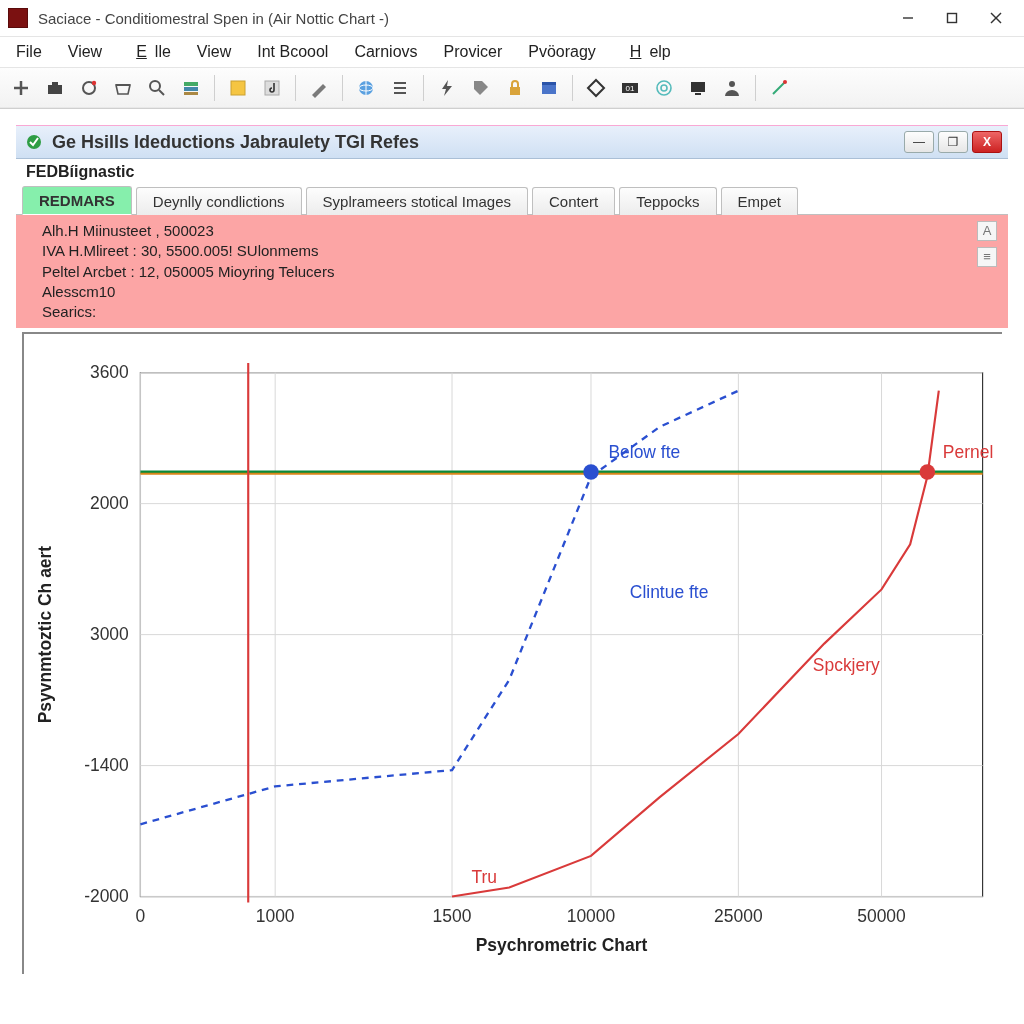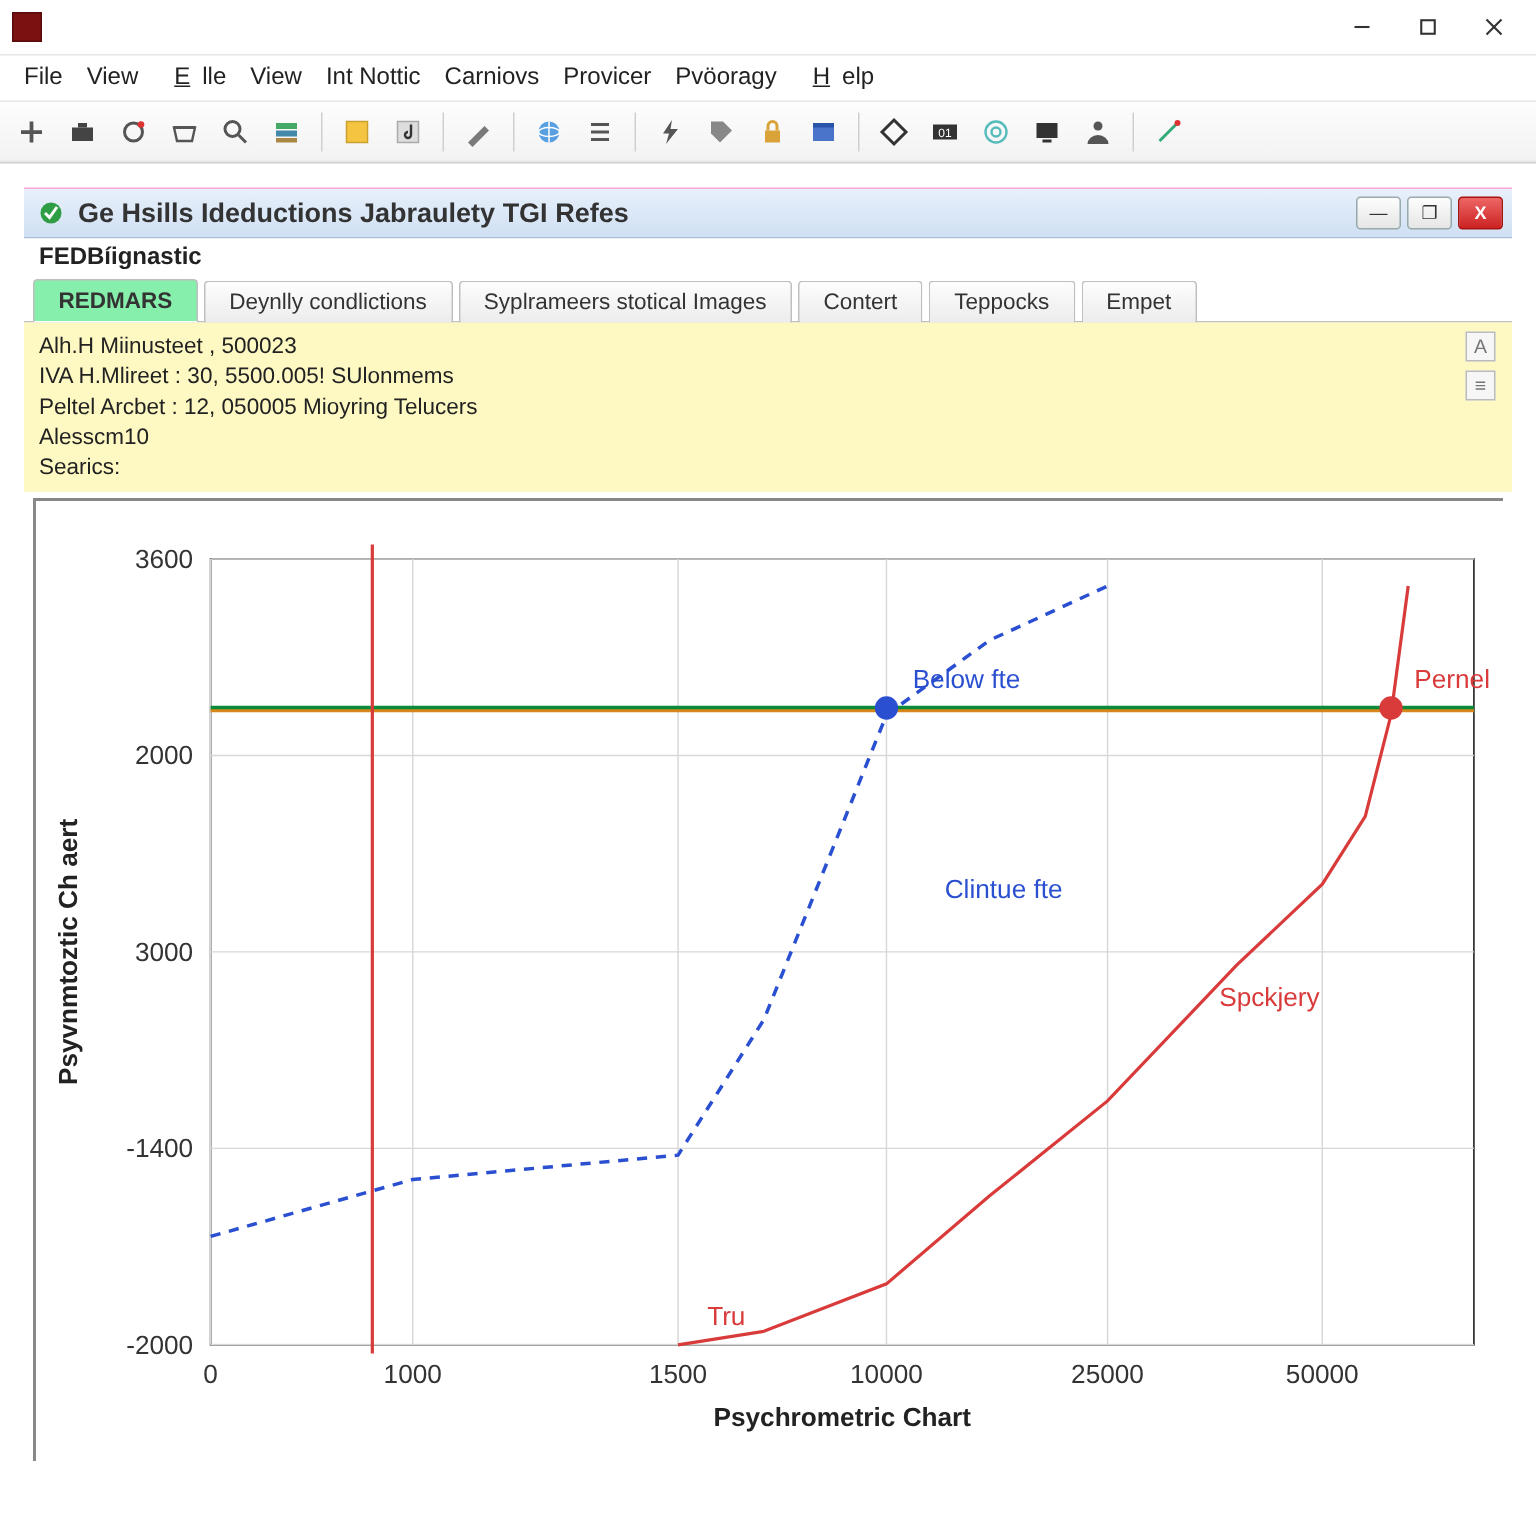--- a/index.html
+++ b/index.html
@@ -33,20 +33,21 @@
     display: flex; align-items: center; justify-content: center;
     color: #333;
   }
   .win-btn svg { width: 12px; height: 12px; stroke: #333; stroke-width: 1.4; fill: none; }
   
   .menubar {
     height: 30px;
     display: flex;
     align-items: center;
     padding: 0 8px;
+    gap: 10px;
     font-size: 16px;
     color: #222;
   }
   .menubar span { padding: 2px 8px; }
   .menubar span .mn { text-decoration: underline; }
   
   .toolbar {
     height: 40px;
     display: flex;
     align-items: center;
@@ -121,25 +122,25 @@
     position: relative;
     top: 1px;
   }
   .tab.active {
     background: #86efac;
     font-weight: 600;
     border-bottom: 1px solid #fff;
   }
   
   .info-panel {
-    padding: 6px 10px 6px 10px;
+    padding: 6px 10px 6px 26px;
     font-size: 15px;
     line-height: 1.35;
     color:#222;
-    background:#fef9c3;
+    background:#fca5a5;
     display:flex;
   }
   .info-panel .col { flex:1; }
   .info-panel .side {
     width: 22px;
     display:flex; flex-direction:column; gap:6px; align-items:center;
     color:#777; font-size:13px;
   }
   .side-box { width:18px; height:18px; border:1px solid #bbb; background:#f6f6f6; display:flex;align-items:center;justify-content:center;}
   
@@ -162,20 +163,21 @@
   .hline-orange{ stroke:#d9861a; stroke-width:2; }
   .vline-red   { stroke:#d93a3a; stroke-width:2.2; }
   .lbl-blue { fill:#2a4fd0; font-size:18px; }
   .lbl-red  { fill:#d93a3a; font-size:18px; }
 </style>
 </head>
 <body>
 
 <div class="titlebar">
   <div class="app-icon"></div>
+  <div class="title-text">Saciace - Conditiomestral Spen in (Air Nottic Chart -)</div>
   <div class="title-spacer"></div>
   <div class="win-btn">
     <svg viewBox="0 0 12 12">
         <line x1="1" y1="6" x2="11" y2="6"></line>
       </svg>
   </div>
   <div class="win-btn">
     <svg viewBox="0 0 12 12">
         <rect x="1.5" y="1.5" width="9" height="9"></rect>
       </svg>
@@ -186,21 +188,21 @@
         <line x1="11" y1="1" x2="1" y2="11"></line>
       </svg>
   </div>
 </div>
 
 <div class="menubar" id="menubar">
     <span>File</span>
     <span>View</span>
     <span><span class="mn">E</span>lle</span>
     <span>View</span>
-    <span>Int Nottic</span>
+    <span>Int Bcoool</span>
     <span>Carniovs</span>
     <span>Provicer</span>
     <span>Pvöoragy</span>
     <span><span class="mn">H</span>elp</span>
   </div>
 
 <div class="toolbar" id="toolbar">
     <div class="tb-btn">
       <svg viewBox="0 0 20 20">
         <line x1="10" y1="3" x2="10" y2="17" stroke="#555" stroke-width="2.5"></line>

